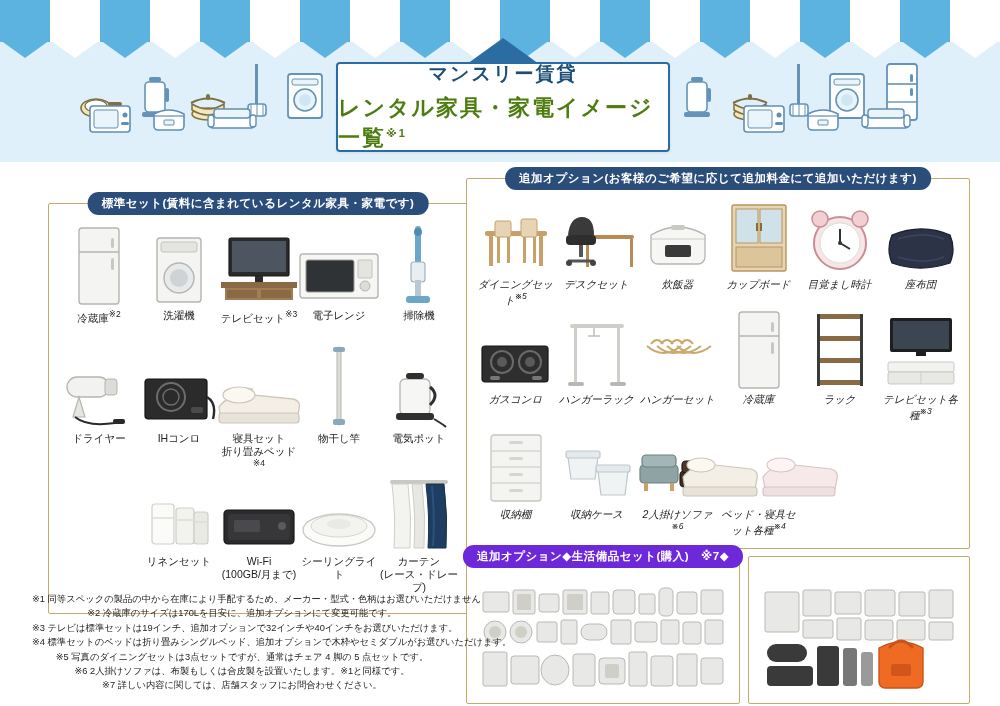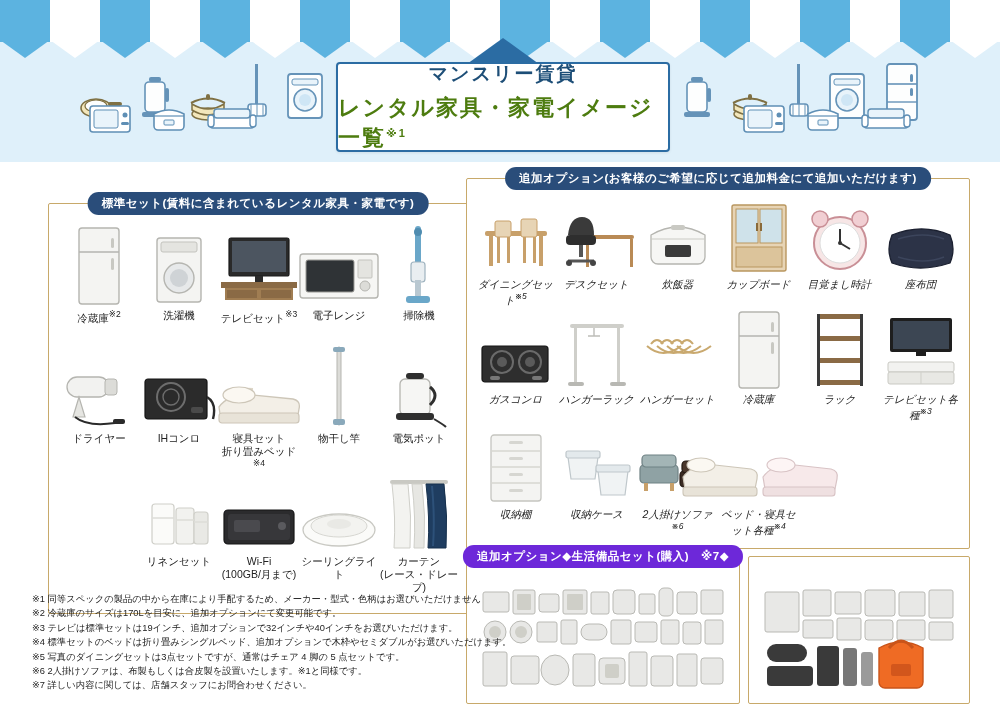--- a/index.html
+++ b/index.html
@@ -98,21 +98,21 @@
   #opt-grid .art{height:80px;}
   #opt-grid .cap{height:32px;}
 
   .subgrid{position:absolute;left:6px;top:26px;right:6px;bottom:6px;display:flex;align-items:center;justify-content:center;}
 
   
   .notes{
     position:absolute;left:32px;top:592px;width:420px;
     font-size:9.3px;line-height:1.55;color:#222;
   }
-  .notes div{white-space:nowrap;}
+  .notes div{white-space:nowrap;text-align:center;}
 
   
   svg{display:block;}
 </style>
 </head>
 <body>
 
 <div class="page">
 
   <div class="header">

